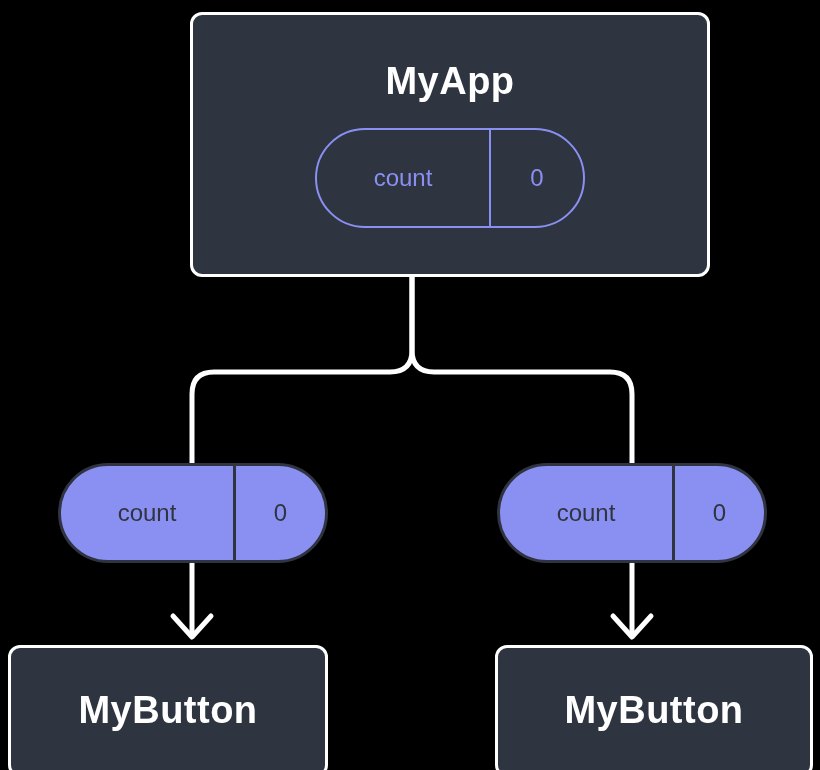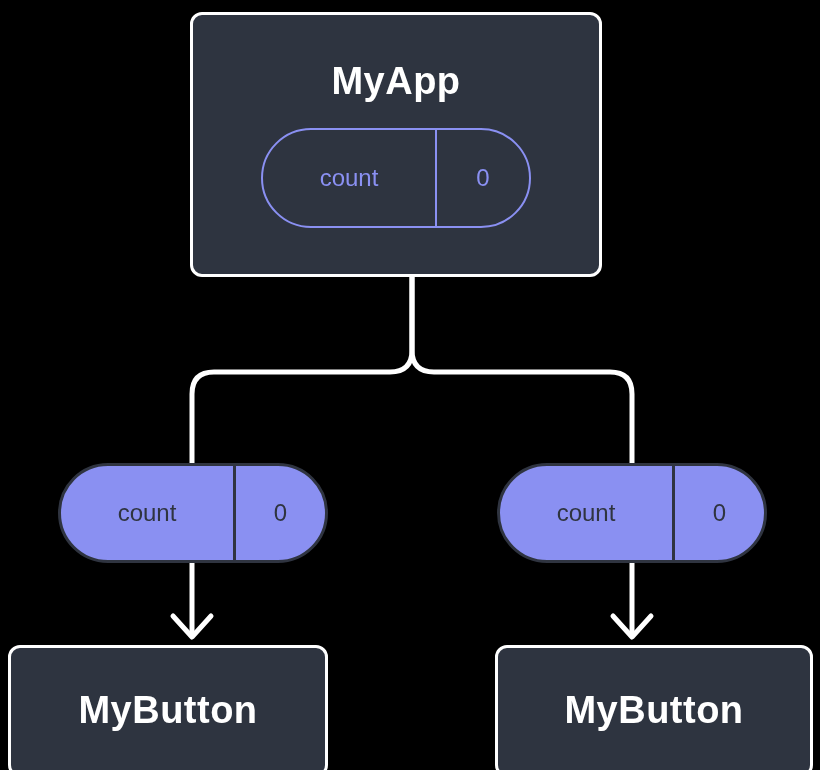--- a/index.html
+++ b/index.html
@@ -37,21 +37,21 @@
     border-radius: 12px;
     box-sizing: border-box;
     display: flex;
     flex-direction: column;
     align-items: center;
     justify-content: center;
   }
   .root-node {
     left: 190px;
     top: 12px;
-    width: 412px;
+    width: 520px;
     height: 265px;
     gap: 26px;
   }
   .node-title {
     color: #FFFFFF;
     font-size: 38px;
     font-weight: 700;
     letter-spacing: 0.5px;
     line-height: 1.1;
   }

